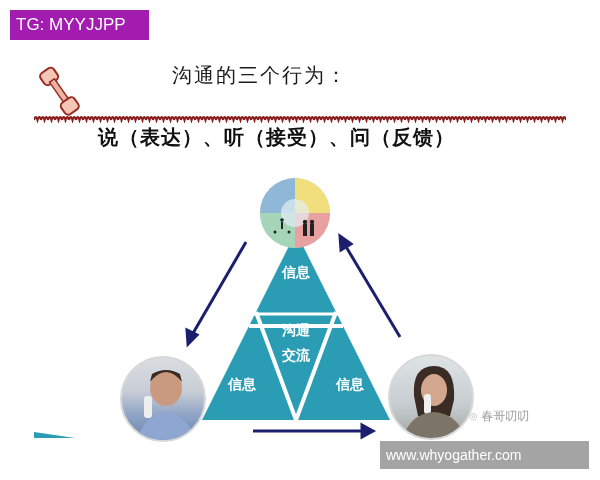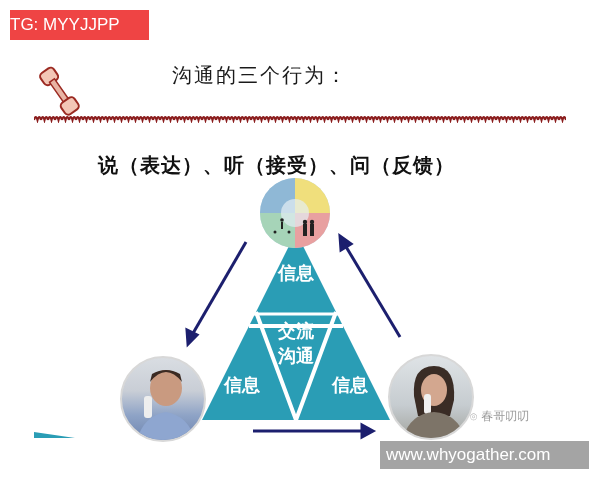--- a/index.html
+++ b/index.html
@@ -3,53 +3,53 @@
   <meta charset="utf-8">
   <style>
     html, body { margin: 0; padding: 0; }
     body {
       width: 600px; height: 480px; position: relative; overflow: hidden;
       background: #ffffff;
       font-family: "DejaVu Sans", sans-serif;
     }
     .tg-badge {
       position: absolute; left: 10px; top: 10px; width: 139px; height: 30px;
-      background: #ef4444; color: #ffffff;
+      background: #a21caf; color: #ffffff;
       font-family: "Liberation Sans", sans-serif; font-size: 17px;
-      line-height: 30px; box-sizing: border-box;
+      line-height: 30px; padding-left: 6px; box-sizing: border-box;
     }
     .phone-icon { position: absolute; left: 30px; top: 62px; width: 60px; height: 60px; }
     .slide-title {
       position: absolute; left: 172px; top: 62px;
       font-size: 20px; color: #1a1a1a; letter-spacing: 2px;
       font-family: "DejaVu Sans", sans-serif;
     }
     .cord { position: absolute; left: 34px; top: 113px; width: 532px; height: 10px; }
     .subtitle {
-      position: absolute; left: 98px; top: 152px;
+      position: absolute; left: 98px; top: 124px;
       font-size: 20px; font-weight: bold; color: #111;
       letter-spacing: 1px;
     }
     .diagram { position: absolute; left: 0; top: 0; width: 600px; height: 480px; }
     .tri-label {
-      position: absolute; color: #ffffff; font-size: 18px; font-weight: bold;
+      position: absolute; color: #ffffff; font-size: 14px; font-weight: bold;
       text-align: center; line-height: 25px; width: 60px;
     }
     .avatar {
       position: absolute; width: 86px; height: 86px; border-radius: 50%;
       overflow: hidden; border: 2px solid #d8d8d8; box-sizing: border-box;
     }
     .watermark {
       position: absolute; left: 470px; top: 408px; font-size: 12px; color: #9a9a9a;
       display: flex; align-items: center; gap: 4px;
     }
     .url-badge {
       position: absolute; left: 380px; top: 441px; width: 209px; height: 28px;
       background: #a4a4a4; color: #ffffff;
-      font-family: "Liberation Sans", sans-serif; font-size: 17px;
+      font-family: "Liberation Sans", sans-serif; font-size: 14px;
       line-height: 28px; padding-left: 6px; box-sizing: border-box;
     }
   </style>
 </head>
 <body>
 
 <div class="tg-badge">TG: MYYJJPP</div>
 
 <svg class="phone-icon" viewBox="0 0 60 60">
   <g transform="rotate(-35 30 30)">
@@ -112,22 +112,22 @@
       <circle cx="275" cy="232" r="1.5"></circle>
         <circle cx="289" cy="232" r="1.5"></circle>
     </g>
   </g>
 </svg>
 
 <div class="tri-label" style="left:266px;top:260px;">
   <div>信息</div>
 </div>
 <div class="tri-label" style="left:266px;top:318px;">
+  <div>沟通</div>
   <div>交流</div>
-  <div>沟通</div>
 </div>
 <div class="tri-label" style="left:212px;top:372px;">
   <div>信息</div>
 </div>
 <div class="tri-label" style="left:320px;top:372px;">
   <div>信息</div>
 </div>
 
 <div class="avatar" style="left:120px;top:356px;background:linear-gradient(180deg,#d9dde2 0%,#c9ced6 40%,#8ea3c6 70%,#6f86b0 100%);">
   <svg viewBox="0 0 86 86" width="86" height="86">

